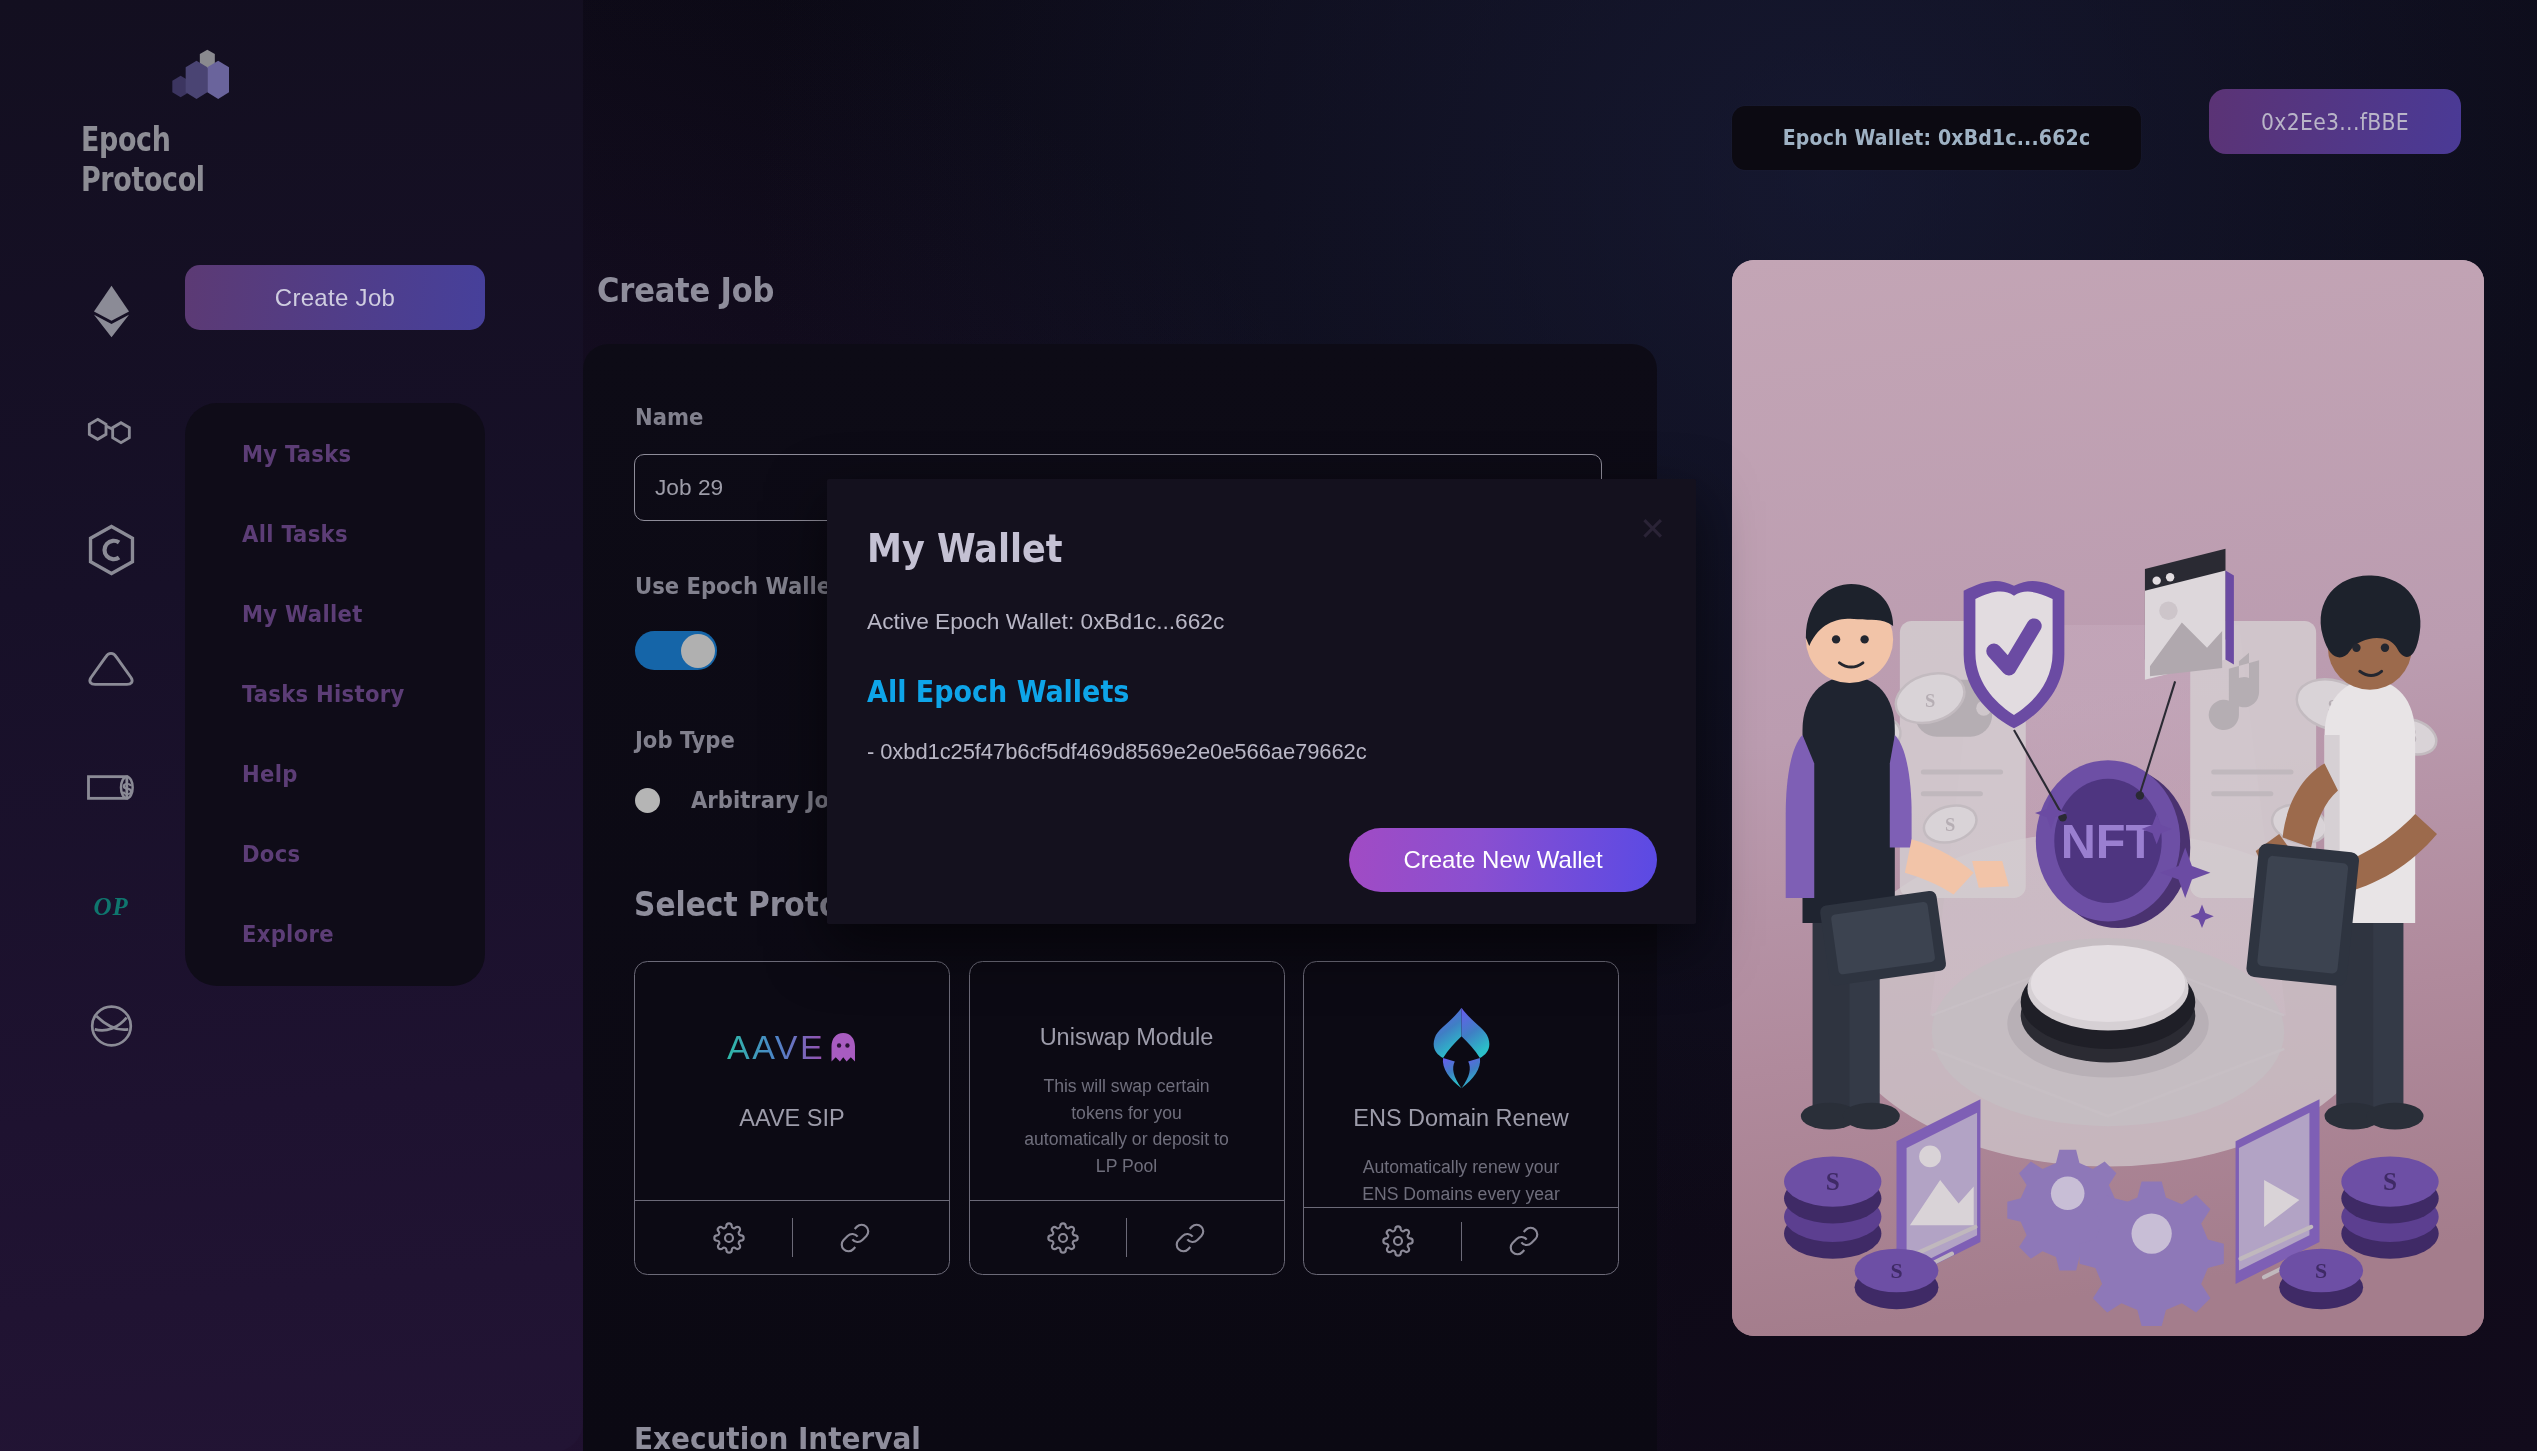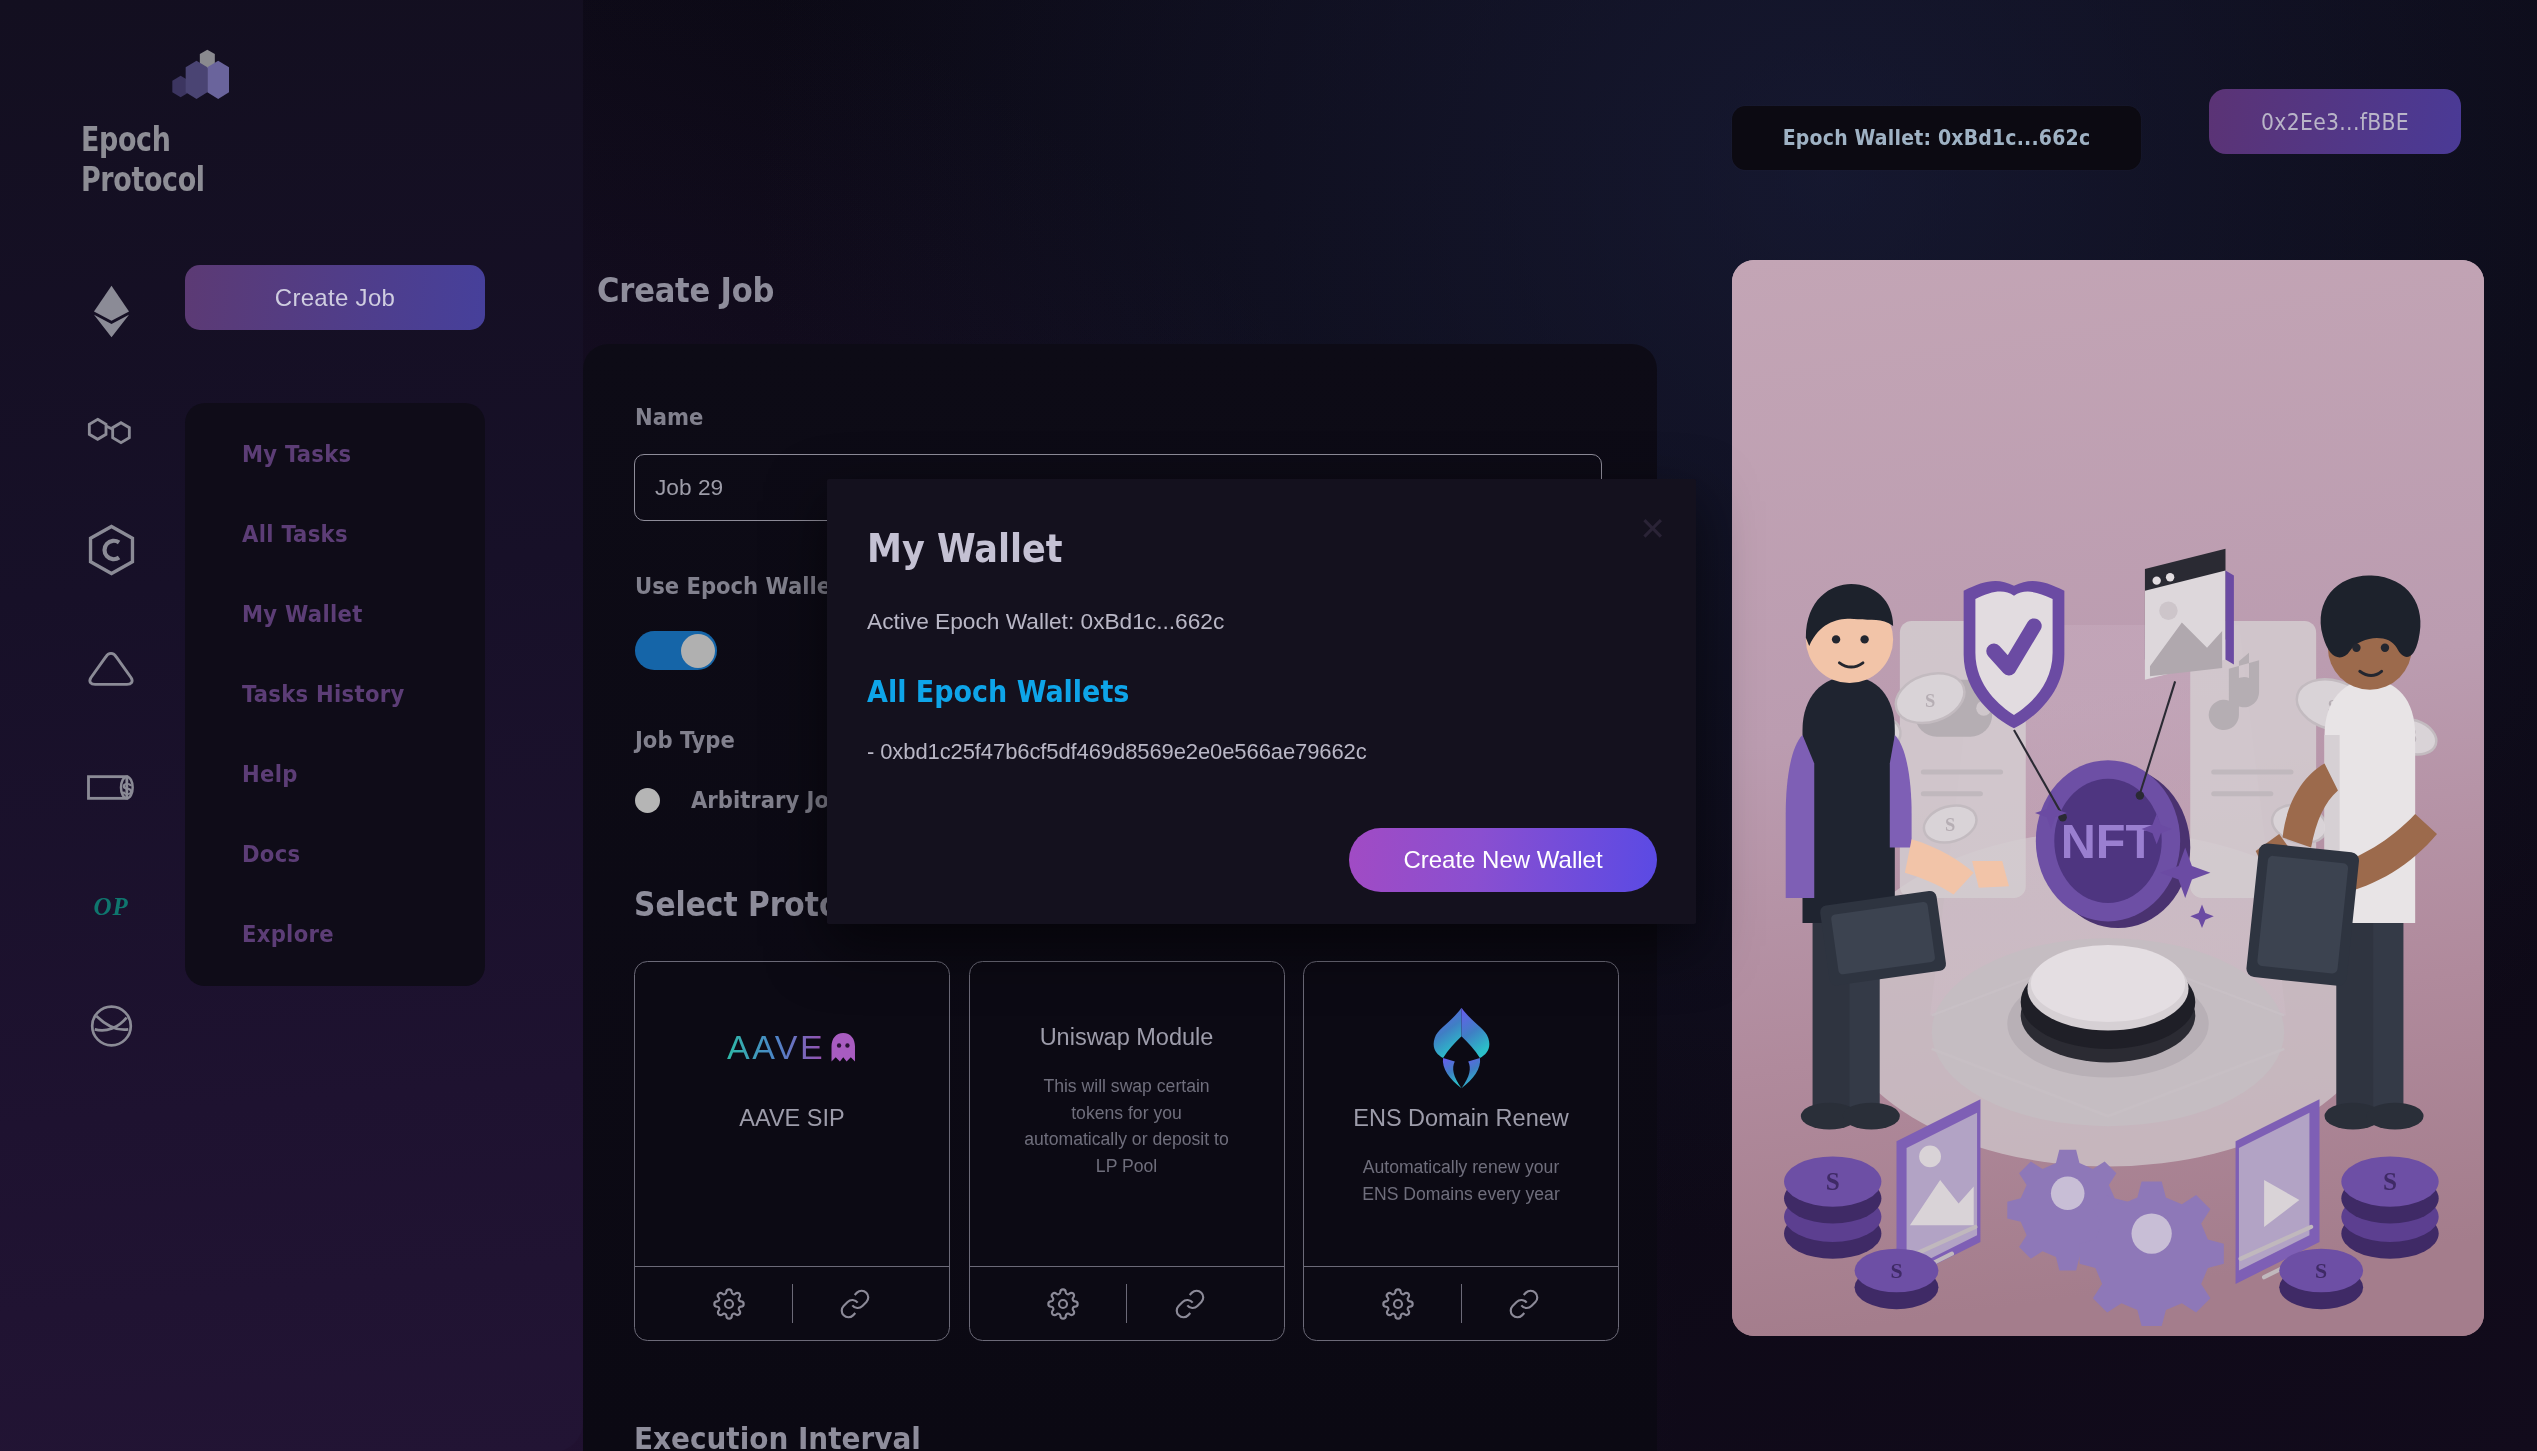--- a/index.html
+++ b/index.html
@@ -72,21 +72,21 @@
   
   .create-job-btn {
     position: absolute; left: 185px; top: 265px; width: 300px; height: 65px;
     background: linear-gradient(96deg, #5c3a74 0%, #46409b 100%);
     border-radius: 15px; display: flex; align-items: center; justify-content: center;
     color: #cfcde0; font-size: 24px; letter-spacing: 0.3px;
     cursor: pointer;
   }
   .nav-card {
     position: absolute; left: 185px; top: 403px; width: 300px; height: 583px;
-    background: #0f0c18; border-radius: 20px; padding: 37px 0 0 57px;
+    background: #0f0c18; border-radius: 32px; padding: 37px 0 0 57px;
   }
   .nav-item {
     font-weight: 700; font-size: 23.5px; color: #5c3d76; letter-spacing: 0.3px;
     margin-bottom: 52px; cursor: pointer;
     font-family: "DejaVu Sans Condensed","Liberation Sans", sans-serif;
   }
   .nav-item:last-child { margin-bottom: 0; }
 
   
   .page-title {
@@ -128,21 +128,21 @@
   }
   .exec-title {
     position: absolute; left: 634px; top: 1420px;
     font-weight: 700; font-size: 31px; color: #8e8d9b;
     font-family: "DejaVu Sans Condensed","Liberation Sans", sans-serif;
   }
 
   
   .cards { position: absolute; left: 634px; top: 961px; display: flex; gap: 18.5px; }
   .proto-card {
-    width: 316px; height: 380px;
+    width: 316px; height: 314px;
     border: 0.8px solid #6c6a78; border-radius: 13.4px;
     background: #0c0a14;
     display: flex; flex-direction: column; cursor: pointer;
   }
   .proto-body { flex: 1; display: flex; flex-direction: column; align-items: center; padding-top: 45px; }
   .proto-logo { height: 81px; display: flex; align-items: center; justify-content: center; }
   .proto-name { margin-top: 17px; font-size: 23.5px; color: #9d9caa; }
   .proto-desc {
     margin-top: 22px; font-size: 17.6px; line-height: 1.52; color: #6f6e7c;
     text-align: center; width: 210px;

